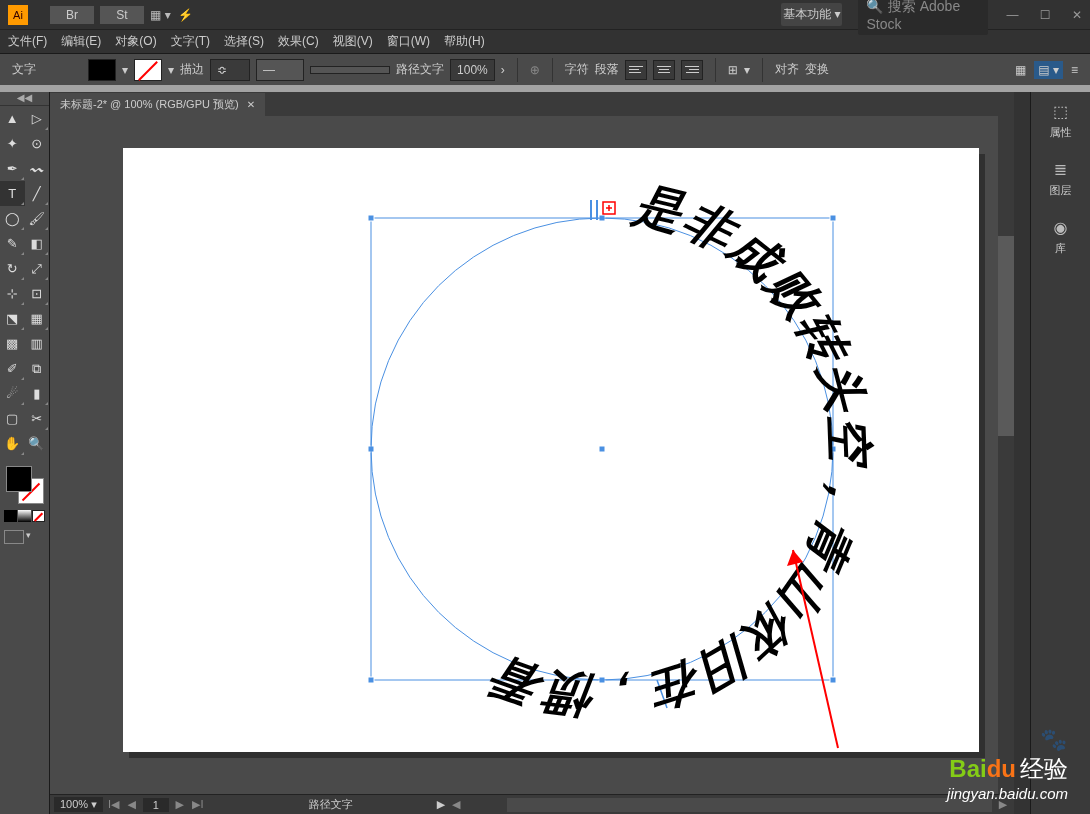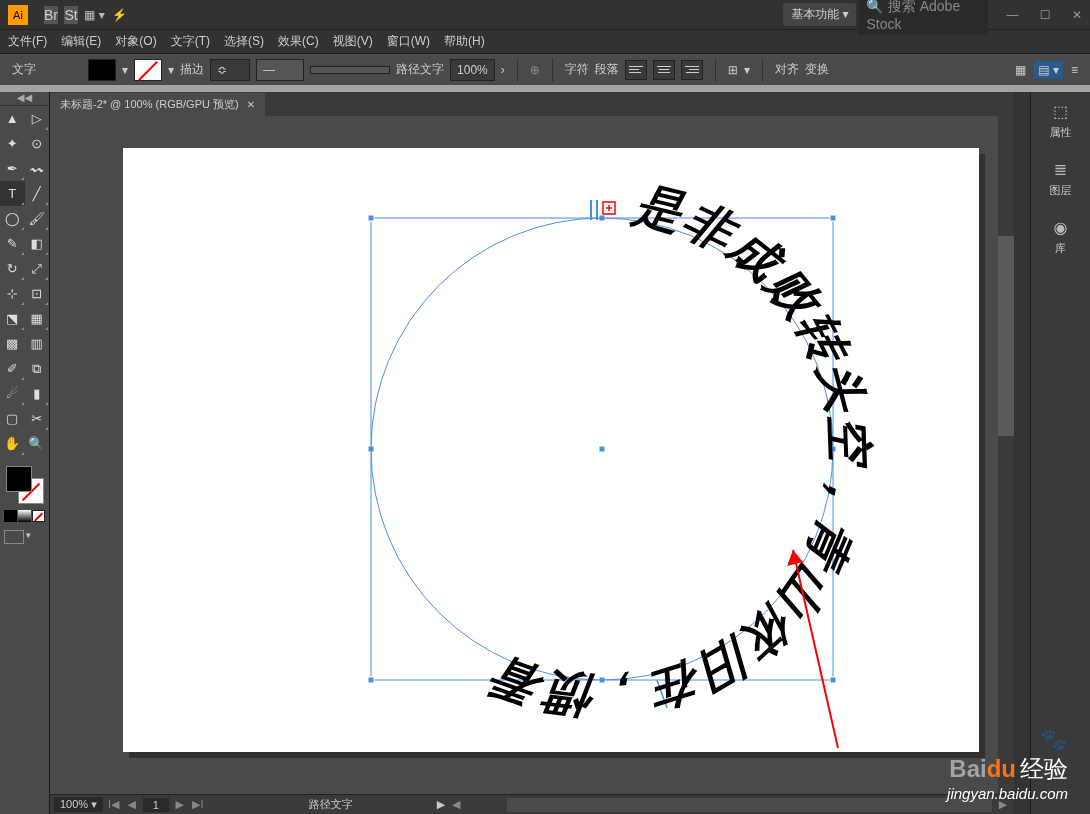--- a/index.html
+++ b/index.html
@@ -1,23 +1,23 @@
 <!DOCTYPE html>
 <html><head>
 <meta charset="utf-8">
 <style>
 * { margin: 0; padding: 0; box-sizing: border-box; font-family: "Microsoft YaHei", sans-serif; }
 body { background: #323232; color: #ccc; font-size: 12px; overflow: hidden; width: 1090px; height: 814px; }
 
 .titlebar { height: 30px; background: #323232; display: flex; align-items: center; padding: 0 8px; border-bottom: 1px solid #222; }
-.titlebar .app-icon { width: 20px; height: 20px; background: #ff9a00; color: #330000; font-weight: normal; font-size: 11px; display: flex; align-items: center; justify-content: center; margin-right: 16px; }
-.titlebar .tb-icon { width: 14px; height: 18px; background: #555; margin-right: 6px; display: flex; align-items: center; justify-content: center; font-size: 14px; }
+.titlebar .app-icon { width: 20px; height: 20px; background: #ff9a00; color: #330000; font-weight: normal; font-size: 11px; display: flex; align-items: center; justify-content: center; margin-right: 22px; }
+.titlebar .tb-icon { width: 44px; height: 18px; background: #555; margin-right: 6px; display: flex; align-items: center; justify-content: center; font-size: 12px; }
 .titlebar .layout-icon { margin-right: 8px; color: #bbb; }
 .titlebar .spacer { flex: 1; }
-.titlebar .workspace { background: #444; padding: 3px 8px; border-radius: 2px; margin-right: 2px; }
+.titlebar .workspace { background: #444; padding: 3px 2px; border-radius: 2px; margin-right: 16px; }
 .titlebar .search-box { background: #2a2a2a; padding: 3px 8px; border-radius: 2px; width: 130px; font-size: 14px; color: #888; }
 .titlebar .win-controls span { margin-left: 18px; color: #999; cursor: default; }
 
 .menubar { height: 24px; background: #323232; display: flex; align-items: center; padding: 0 8px; border-bottom: 1px solid #1a1a1a; }
 .menubar span { margin-right: 14px; font-size: 12px; }
 
 .controlbar { height: 38px; background: #4a4a4a; display: flex; align-items: center; padding: 0 12px; border-bottom: 7px solid #a3a3a3; gap: 6px; }
 .controlbar .label-left { width: 70px; }
 .swatch { width: 28px; height: 22px; border: 1px solid #222; display: inline-block; }
 .swatch.black { background: #000; }
@@ -73,21 +73,21 @@
 
 .right-collapse { width: 16px; background: #333; }
 
 .panels { width: 60px; background: #3a3a3a; border-left: 1px solid #1a1a1a; }
 .panel-item { padding: 10px 6px; display: flex; flex-direction: column; align-items: center; gap: 4px; font-size: 11px; }
 .panel-item .icon { font-size: 16px; color: #bbb; }
 
 .watermark { position: absolute; right: 22px; bottom: 12px; text-align: right; pointer-events: none; }
 .watermark .paw { font-size: 22px; color: rgba(255,255,255,0.4); }
 .watermark .brand { font-size: 24px; font-weight: bold; }
-.watermark .brand .bai { color: #a3a3a3; }
+.watermark .brand .bai { color: #84cc16; }
 .watermark .brand .du { color: #f97316; margin-top: 14px; }
 .watermark .brand .jy { color: #fff; font-weight: normal; margin-left: 4px; }
 .watermark .url { font-size: 15px; color: #fff; font-style: italic; }
 </style>
 </head>
 <body>
 
 <div class="titlebar">
   <div class="app-icon">Ai</div>
   <div class="tb-icon">Br</div>

